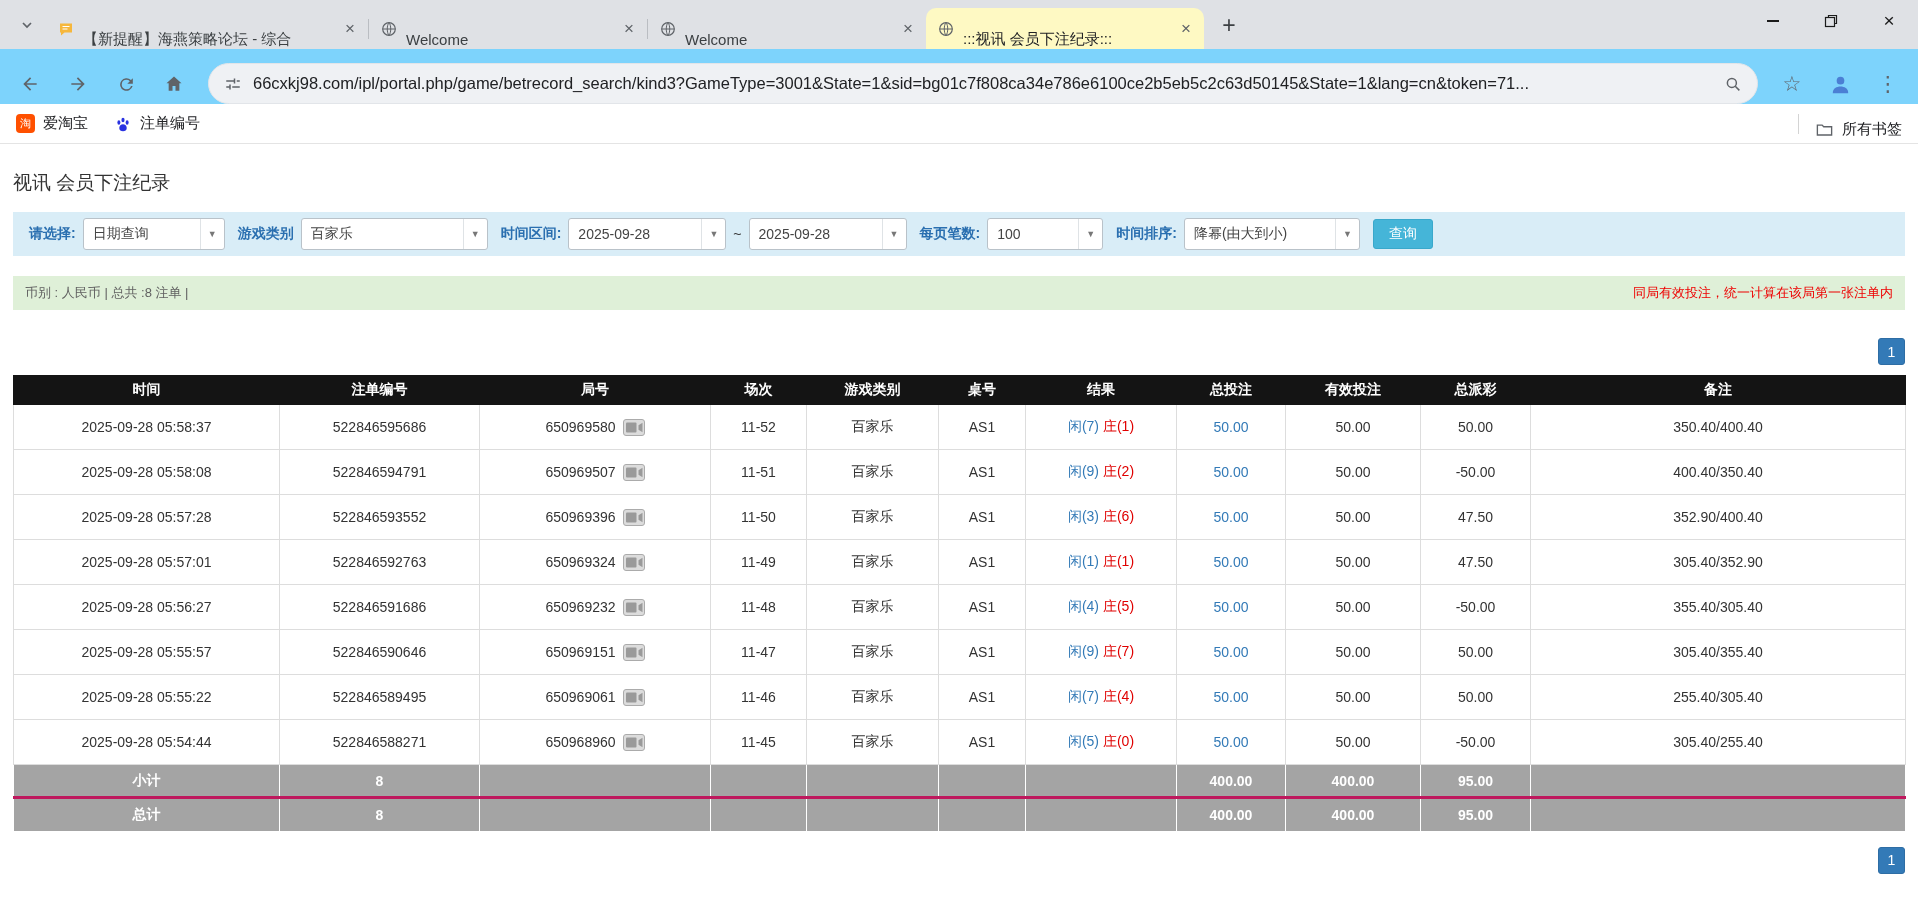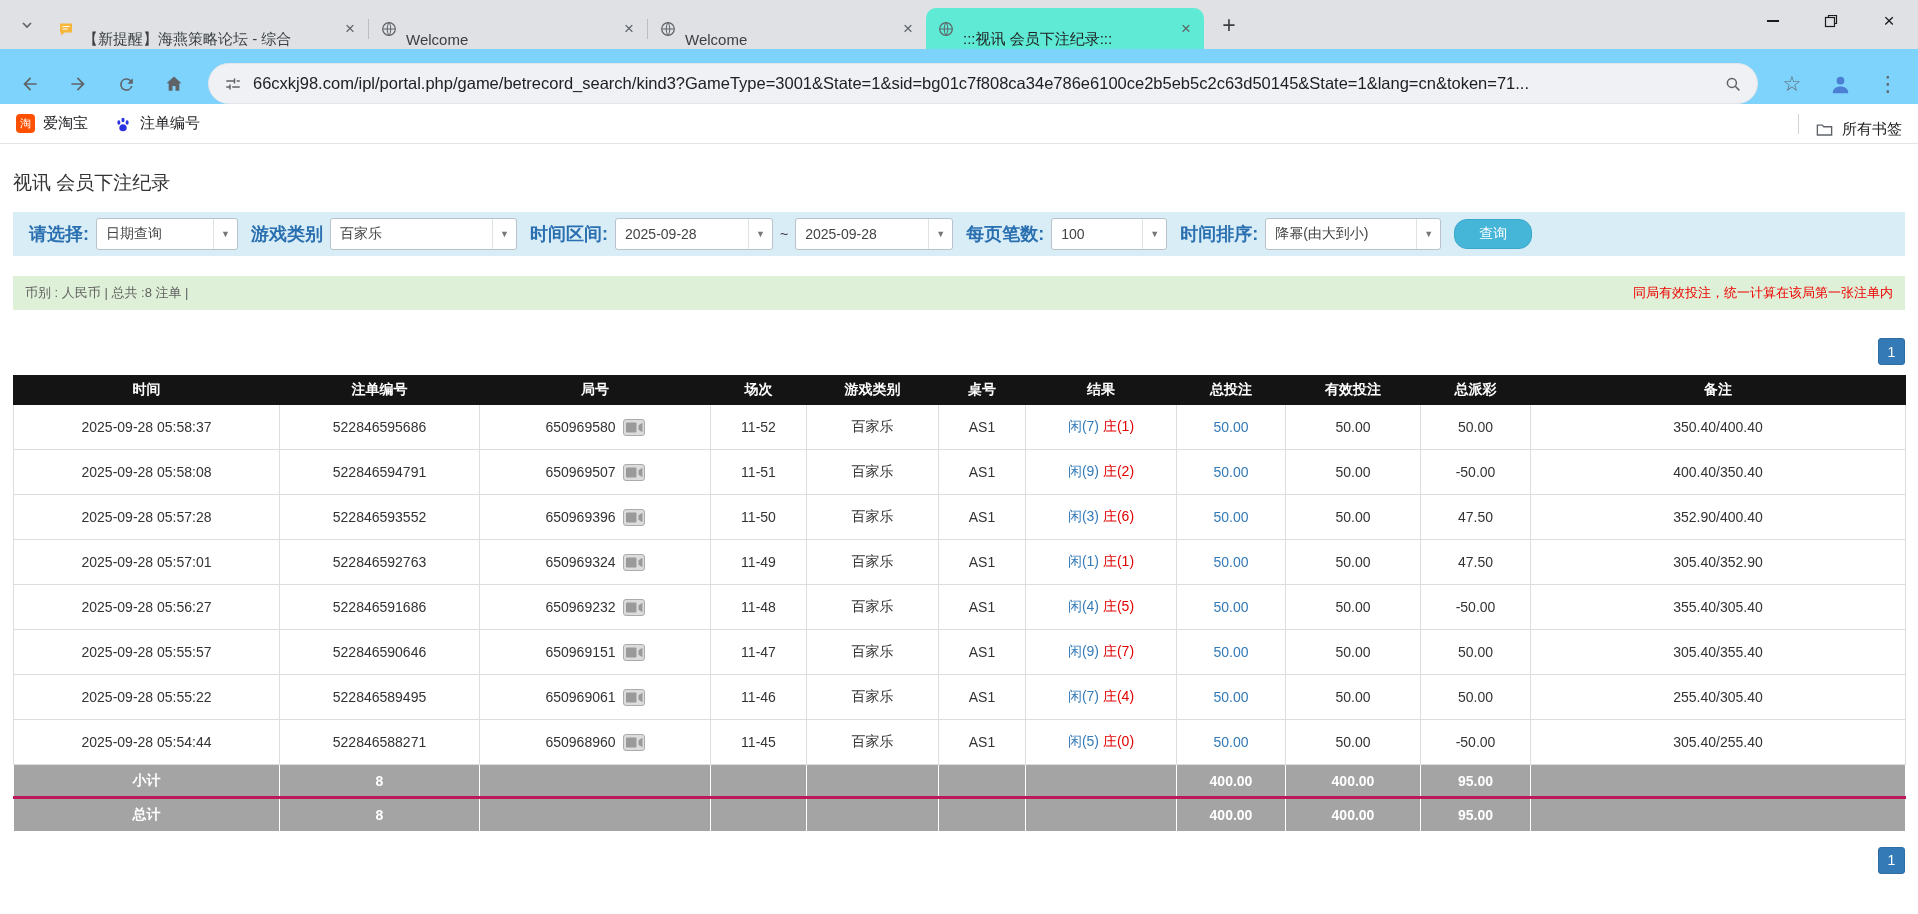--- a/index.html
+++ b/index.html
@@ -5,21 +5,21 @@
   * { box-sizing: border-box; }
   html,body { margin:0; padding:0; width:1918px; height:914px; overflow:hidden;
     font-family:"Liberation Sans","DejaVu Sans",sans-serif; background:#fff; }
 
   
   .tabstrip { height:49px; background:#dfe1e5; display:flex; align-items:flex-end; padding-left:10px; }
   .tab-search { width:30px; height:30px; margin:0 4px 9px 2px; display:flex; align-items:center; justify-content:center; border-radius:50%; cursor:pointer; }
   .tab { height:41px; display:flex; align-items:center; gap:9px; padding:0 8px 0 12px;
     font-size:15px; color:#3c4043; border-radius:10px 10px 0 0; flex:none; cursor:pointer; min-width:0; }
   .tab .title { flex:1; overflow:hidden; white-space:nowrap; min-width:0;margin-top:21px; }
-  .tab.active { background:#5eead4; color:#202124; }
+  .tab.active { background:#fef9c3; color:#202124; }
   .tab .close { flex:none; width:20px; height:20px; display:flex; align-items:center; justify-content:center;
     font-size:17px; color:#5f6368; border-radius:50%; }
   .t1 { width:322px; } .tw { width:278px; }
   .tab-sep { width:1px; height:20px; background:#9aa0a6; opacity:.55; margin-bottom:10px; flex:none; }
   .newtab { width:30px; height:30px; margin:0 0 9px 10px; display:flex; align-items:center; justify-content:center;
     font-size:23px; color:#3c4043; border-radius:50%; cursor:pointer; }
   .win-controls { margin-left:auto; align-self:flex-start; display:flex; height:42px; }
   .win-btn { width:58px; height:100%; display:flex; align-items:center; justify-content:center; color:#1b1b1b; font-size:19px; cursor:pointer; }
   .min-glyph { width:12px; height:2px; background:#1b1b1b; display:inline-block; }
 
@@ -38,30 +38,30 @@
     display:flex; align-items:center; justify-content:center; }
   .bm-spacer { flex:1; }
   .bm-divider { width:1px; height:20px; background:#d4d4d4; margin-right:16px; }
   .bm-right { display:flex; align-items:center; gap:8px; cursor:pointer;margin-top:12px; }
 
   
   .pagewrap { padding:0 13px; }
   .page-title { font-size:19px; color:#333; font-weight:400; margin:26px 0 16px; }
 
   .filterbar { background:#d9edf7; height:44px; display:flex; align-items:center; gap:7px; padding:0 16px; }
-  .flabel { color:#2a6fb0; font-weight:bold; font-size:18px; flex:none; margin-left:6px; }
+  .flabel { color:#2a6fb0; font-weight:bold; font-size:14px; flex:none; margin-left:6px; }
   .flabel.first { margin-left:0; }
   .select { background:#fff; border:1px solid #b9c2c9; border-radius:3px; height:32px; display:flex; align-items:stretch;
     font-size:14px; color:#444; flex:none; cursor:pointer; }
   .select .val { padding:0 9px; display:flex; align-items:center; flex:1; white-space:nowrap; overflow:hidden; }
   .select .caret { width:24px; border-left:1px solid #dfe3e6; display:flex; align-items:center; justify-content:center;
     color:#777; font-size:9px; flex:none; }
   .w142{width:142px} .w187{width:187px} .w158{width:158px} .w99{width:116px} .w176{width:176px}
   .tilde { color:#333; font-size:14px; flex:none; }
-  .search-btn { background:#45b5d8; color:#fff; border:1px solid #39a8cb; border-radius:13px; height:30px; padding:0 24px;
+  .search-btn { background:#45b5d8; color:#fff; border:1px solid #39a8cb; border-radius:3px; height:30px; padding:0 15px;
     font-size:14px; margin-left:6px; cursor:pointer; font-family:inherit; }
 
   .summarybar { background:#dff0d8; height:34px; margin-top:20px; display:flex; align-items:center;
     justify-content:space-between; padding:0 12px; }
   .sum-left { font-size:13px; color:#616161; }
   .sum-right { font-size:13px; color:#ee0000; }
 
   .pager { display:flex; justify-content:flex-end; }
   .pager.top { margin:28px 0 10px; }
   .pager.bottom { margin:16px 0 0; }

